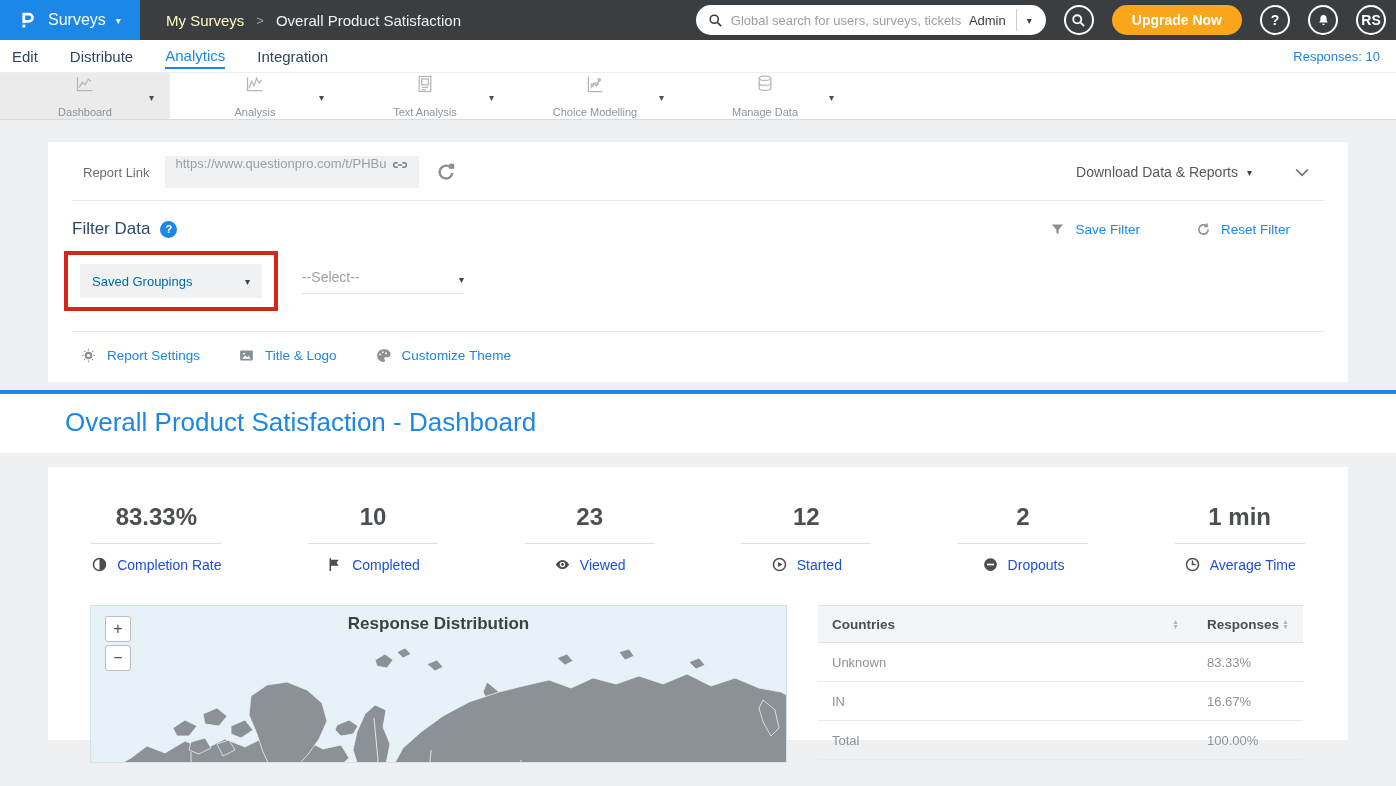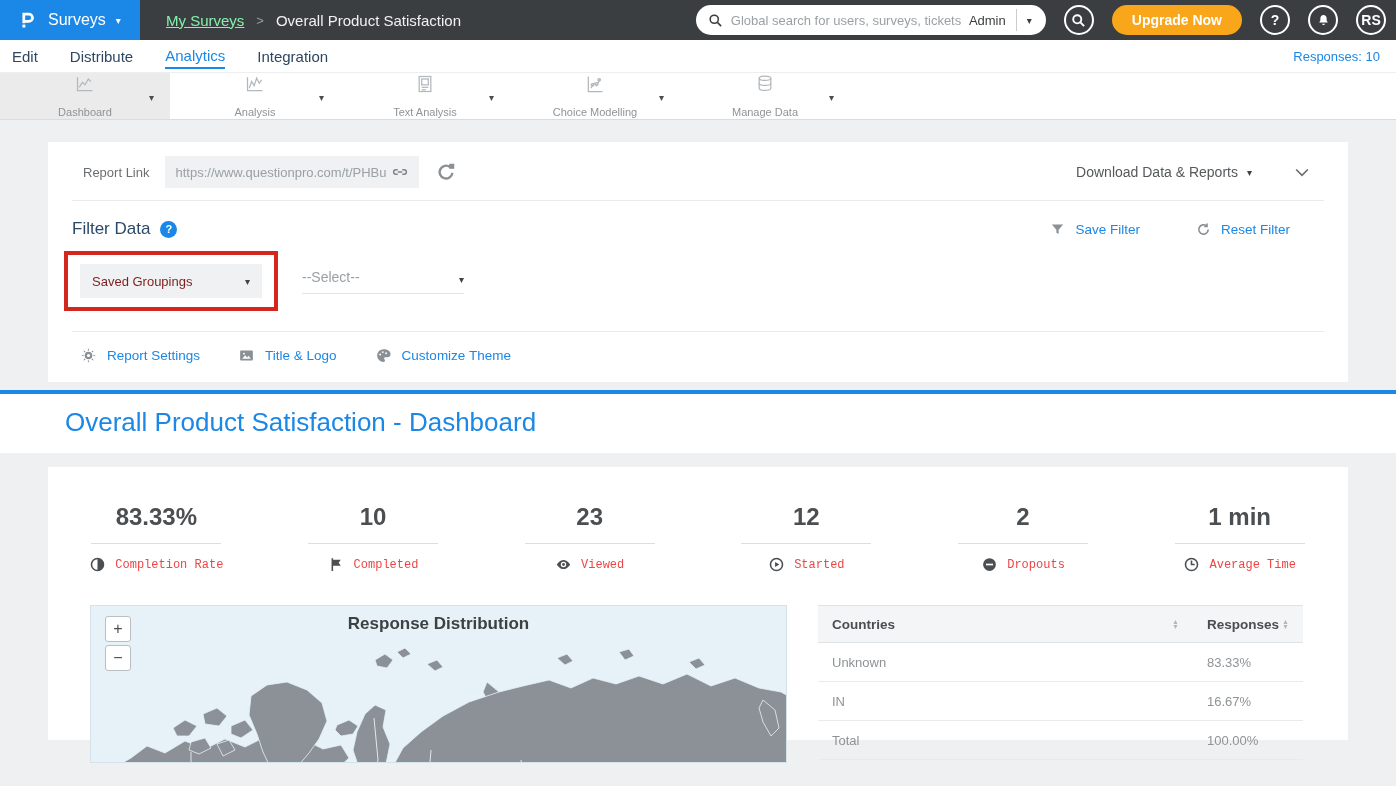--- a/index.html
+++ b/index.html
@@ -7,21 +7,21 @@
   body { font-family:"Liberation Sans", sans-serif; }
   .screen { position:relative; width:1396px; height:786px; overflow:hidden; background:#eef0f1; }
 
   
   .topbar { display:flex; align-items:center; height:40px; background:#3b3e40; color:#e8e9ea; }
   .logo-area { display:flex; align-items:center; gap:10px; width:140px; height:40px; background:#1b87e6; color:#fff; padding-left:16px; cursor:pointer; flex:0 0 auto; }
   .logo-area .product { font-size:16px; }
   .caret { font-size:10px; color:inherit; }
   .caret::before { content:"▾"; }
   .breadcrumb { display:flex; align-items:center; gap:12px; margin-left:26px; font-size:15px; }
-  .breadcrumb .parent { color:#86efac; cursor:pointer;text-decoration:underline; }
+  .breadcrumb .parent { color:#fef9c3; cursor:pointer; }
   .breadcrumb .sep { color:#9a9ea1; font-size:13px; }
   .breadcrumb .current { color:#f0f1f2; }
   .topbar-right { margin-left:auto; display:flex; align-items:center; gap:18px; padding-right:10px; }
   .search-pill { display:flex; align-items:center; width:350px; height:30px; background:#fff; border-radius:16px; padding:0 4px 0 12px; color:#6a6e71; }
   .search-pill svg { width:15px; height:15px; color:#3b3e40; flex:0 0 auto; }
   .search-pill input { flex:1; border:0; outline:0; background:transparent; font-size:13px; color:#4a4e51; padding:0 8px; font-family:inherit; }
   .search-pill input::placeholder { color:#9aa0a4; }
   .search-pill .scope { font-size:13px; color:#3b3e40; padding-right:10px; }
   .search-pill .divider { width:1px; height:22px; background:#c9cdd0; }
   .search-pill .scope-caret { padding:0 10px; color:#3b3e40; cursor:pointer; }
@@ -42,42 +42,42 @@
   .tool-item { display:flex; flex-direction:column; align-items:center; gap:2px; }
   .tool-item svg { width:22px; height:20px; color:#b3b8bc; }
   .tool-item .tool-label { font-size:11px; color:#8e9499;margin-top:10px; }
   .tool-caret { position:absolute; right:16px; top:19px; color:#4a4e51; font-size:10px; cursor:pointer; }
   .tool-caret::before { content:"▾"; }
 
   
   .card { margin:22px 48px 0; background:#fff; }
   .report-row { display:flex; align-items:center; padding:14px 24px 12px 35px; }
   .report-label { font-size:13px; color:#6b6f72; margin-right:16px; }
-  .url-box { display:flex; align-items:center; width:254px; height:32px; background:#f0f1f2; padding:0 10px; }
+  .url-box { display:flex; align-items:flex-start; width:254px; height:32px; background:#f0f1f2; padding:0 10px; }
   .url-box input { flex:1; min-width:0; border:0; outline:0; background:transparent; font-size:13px; color:#9aa0a4; font-family:inherit; }
   .url-box svg { width:18px; height:18px; color:#7d8387; cursor:pointer; flex:0 0 auto; }
   .regen { width:22px; height:22px; color:#8a9094; margin-left:16px; cursor:pointer; }
   .report-right { margin-left:auto; display:flex; align-items:center; }
   .download-label { font-size:14px; color:#55595c; cursor:pointer; }
   .download-caret { margin-left:9px; color:#3f4346; font-size:10px; cursor:pointer; }
   .collapse-chevron { width:20px; height:20px; color:#6a6e72; margin-left:40px; margin-right:12px; cursor:pointer; }
   .card-divider { border:0; border-top:1px solid #e8eaeb; margin:0 24px; }
 
   .filter-head { display:flex; align-items:center; padding:18px 24px 4px 24px; }
   .filter-title { font-size:17px; font-weight:500; color:#2c4a68; }
   .help-circle { width:17px; height:17px; border-radius:50%; background:#1b87e6; color:#fff; font-size:11px; font-weight:bold; display:flex; align-items:center; justify-content:center; margin-left:10px; cursor:pointer; }
   .filter-actions { margin-left:auto; display:flex; align-items:center; gap:56px; margin-right:34px; }
   .filter-action { display:flex; align-items:center; gap:10px; cursor:pointer; }
   .filter-action svg { width:15px; height:15px; color:#8a9094; }
   .filter-action .action-label { font-size:13.5px; color:#1b87e6; }
 
   .filter-controls { display:flex; align-items:center; padding:8px 24px 20px 16px; }
   .red-box { border:4px solid #d3261d; padding:9px 12px; }
   .select-gray { display:flex; align-items:center; width:182px; height:34px; background:#f0f1f2; padding:0 12px; cursor:pointer; }
-  .select-gray .select-value { font-size:13px; color:#7f1d1d; }
+  .select-gray .select-value { font-size:13px; color:#0369a1; }
   .select-gray .caret { margin-left:auto; color:#3f4347; }
   .select-underline { display:flex; align-items:flex-end; width:162px; margin-left:24px; border-bottom:1px solid #e2e4e6; padding-bottom:8px; cursor:pointer; align-self:center; }
   .select-underline .select-value { font-size:14px; color:#9aa0a4; }
   .select-underline .caret { margin-left:auto; color:#3f4347; }
 
   .settings-row { display:flex; align-items:center; gap:38px; padding:15px 24px 18px 32px; }
   .settings-link { display:flex; align-items:center; gap:10px; cursor:pointer; }
   .settings-link svg { width:17px; height:17px; color:#8a9094; }
   .settings-link .link-label { font-size:13.5px; color:#1b87e6; }
 
@@ -87,21 +87,21 @@
   .page-title { font-size:26px; font-weight:500; color:#1b87e6; }
 
   
   .main-panel { margin:14px 48px 0; background:#fff; height:273px; }
   .stats-row { display:flex; padding-top:36px; }
   .stat { flex:1; text-align:center; }
   .stat-value { font-size:24px; font-weight:bold; color:#4b4f52; }
   .stat-hr { width:130px; border:0; border-top:1px solid #dcdee0; margin:12px auto 12px; }
   .stat-meta { display:flex; align-items:center; justify-content:center; gap:9px; }
   .stat-meta svg { width:17px; height:17px; color:#4b4f52; }
-  .stat-label { font-size:12px; color:#ef4444;font-family:Liberation Mono, monospace; }
+  .stat-label { font-size:14px; color:#1d4ed8; }
 
   .bottom-row { display:flex; padding:32px 0 0 42px; }
   .map-panel { position:relative; width:697px; height:158px; background:#e6f2f8; border:1px solid #d4e2ea; overflow:hidden; flex:0 0 auto; }
   .map-title { position:absolute; top:8px; left:0; right:0; text-align:center; font-size:17px; font-weight:bold; color:#3d4144; }
   .zoom-controls { position:absolute; top:10px; left:14px; display:flex; flex-direction:column; gap:3px; z-index:2; }
   .zoom-btn { width:26px; height:26px; background:#fff; border:1px solid #b9bfc3; border-radius:3px; font-size:16px; color:#4b4f52; cursor:pointer; line-height:1; font-family:inherit; }
   .world-map { position:absolute; left:0; top:34px; width:697px; height:270px; }
 
   .table-panel { width:485px; margin-left:31px; flex:0 0 auto; }
   .ctable { width:100%; border-collapse:collapse; }

